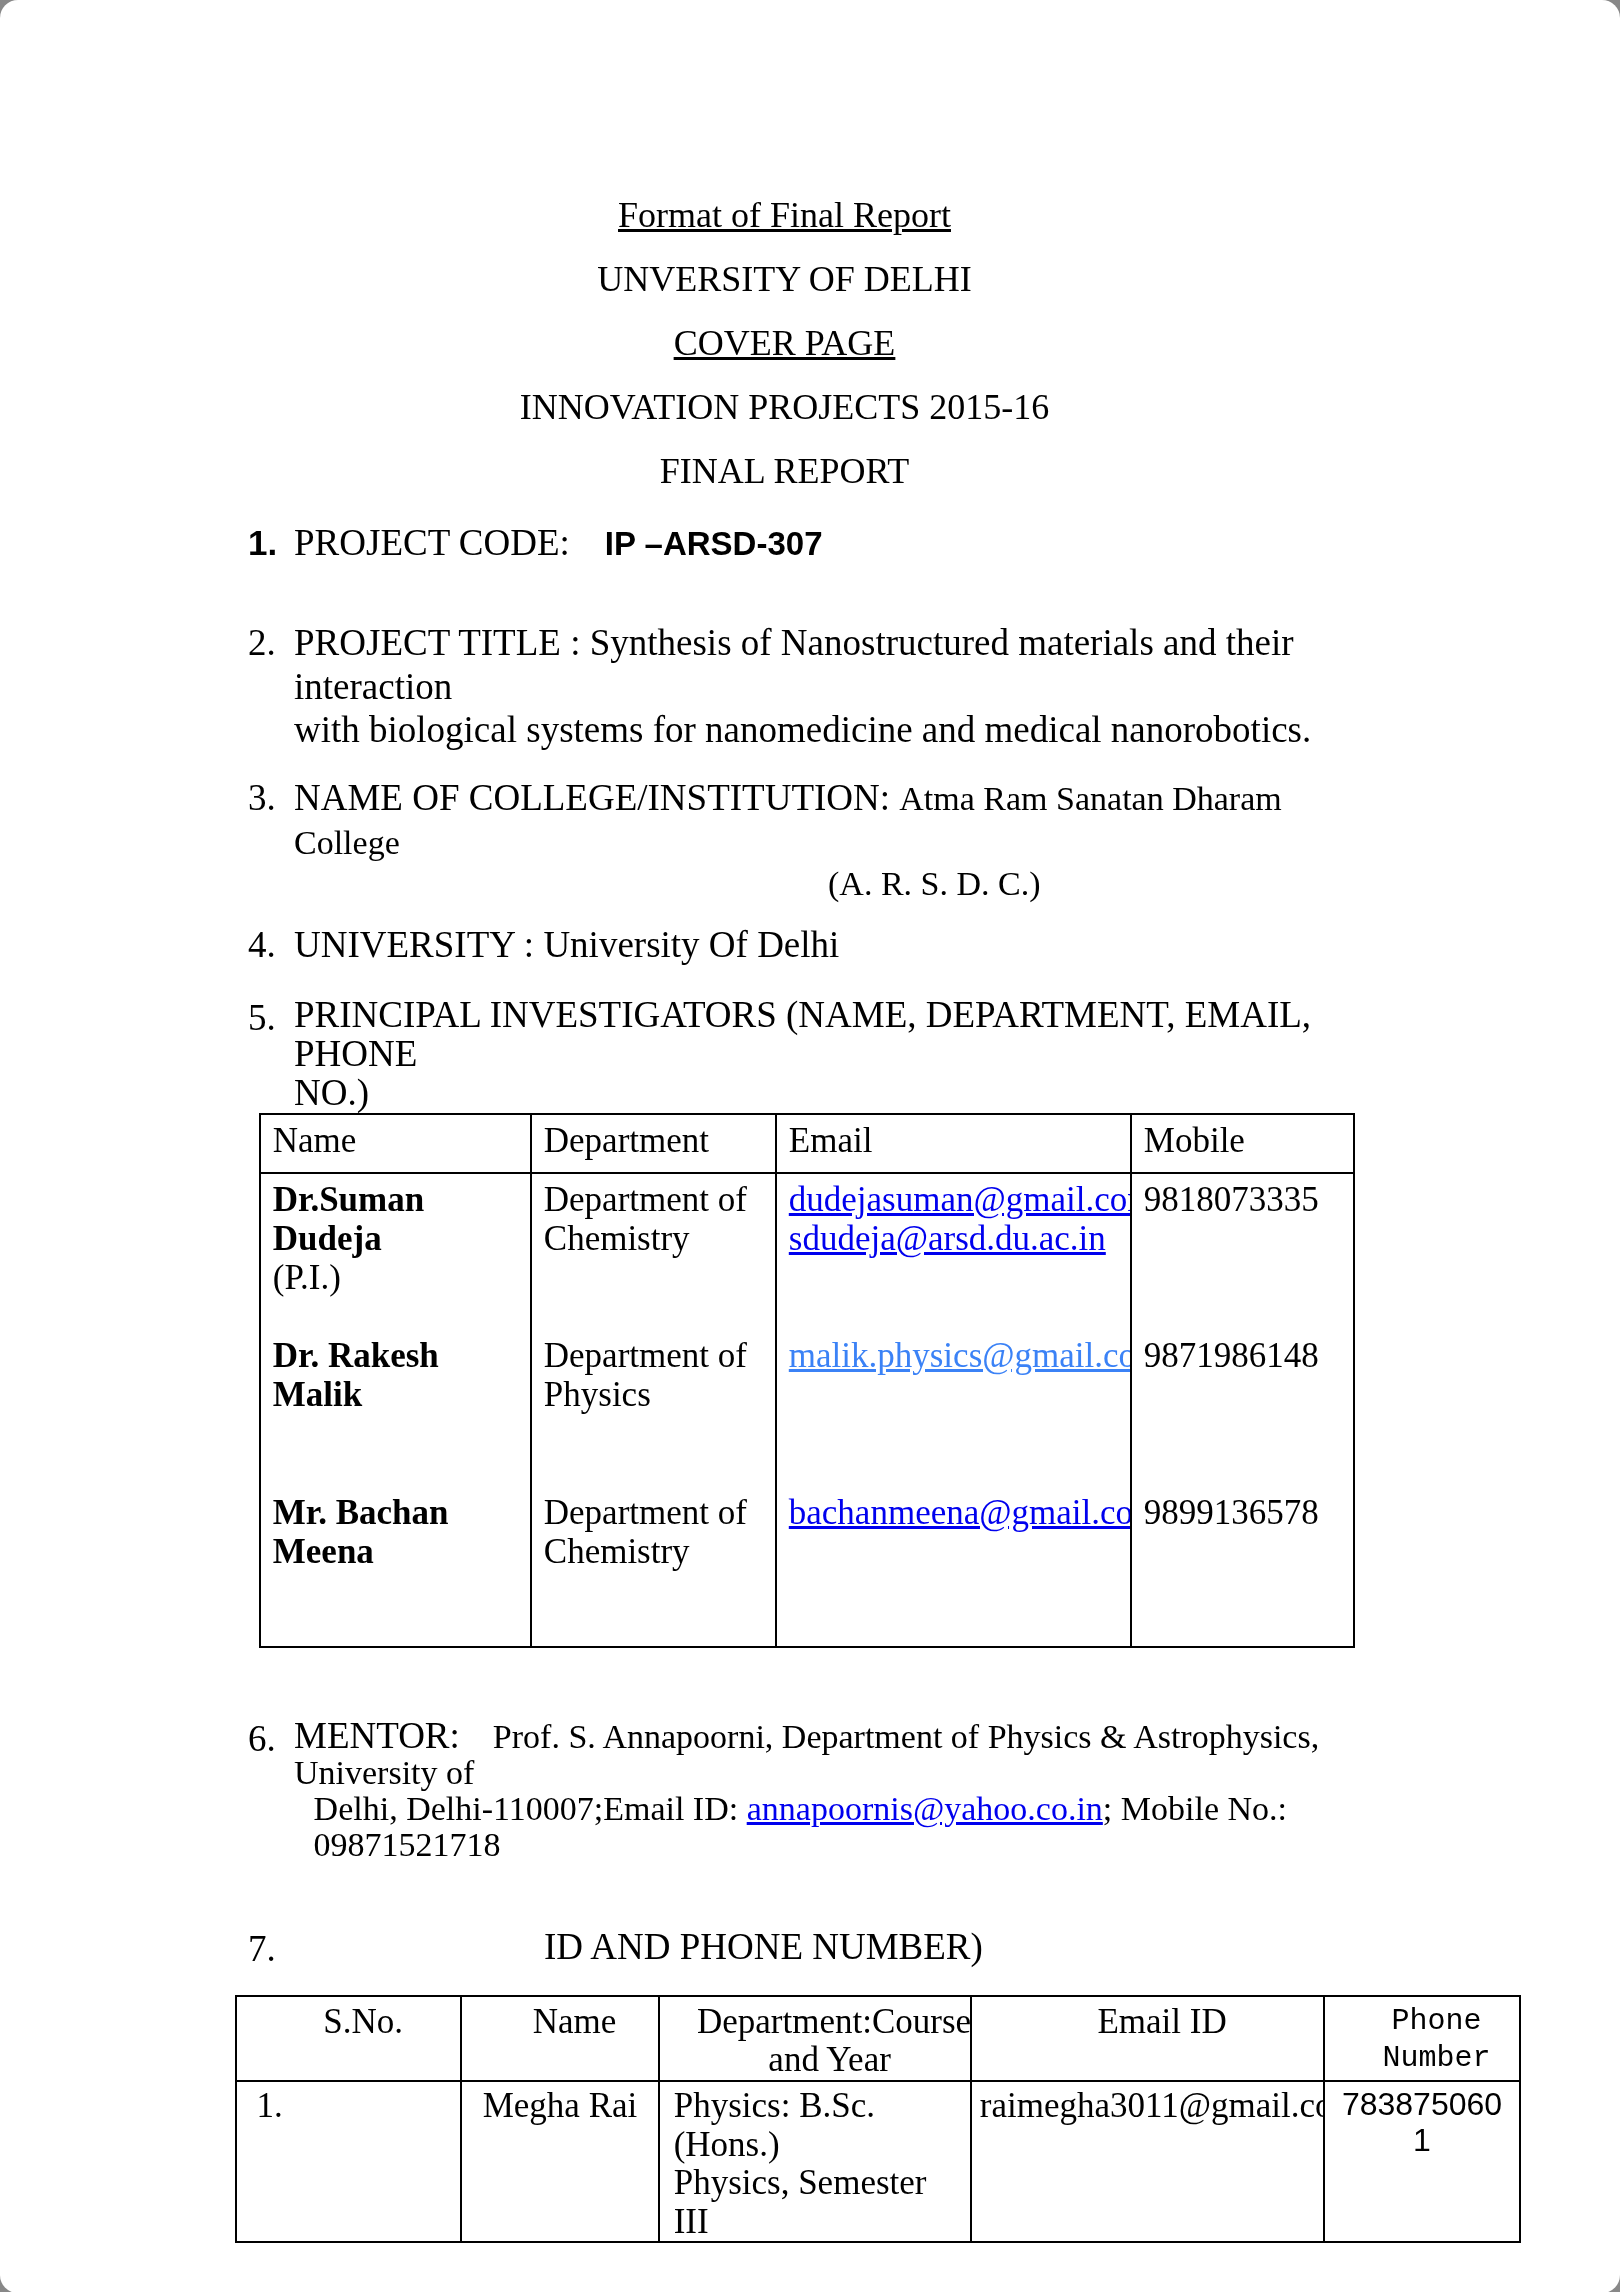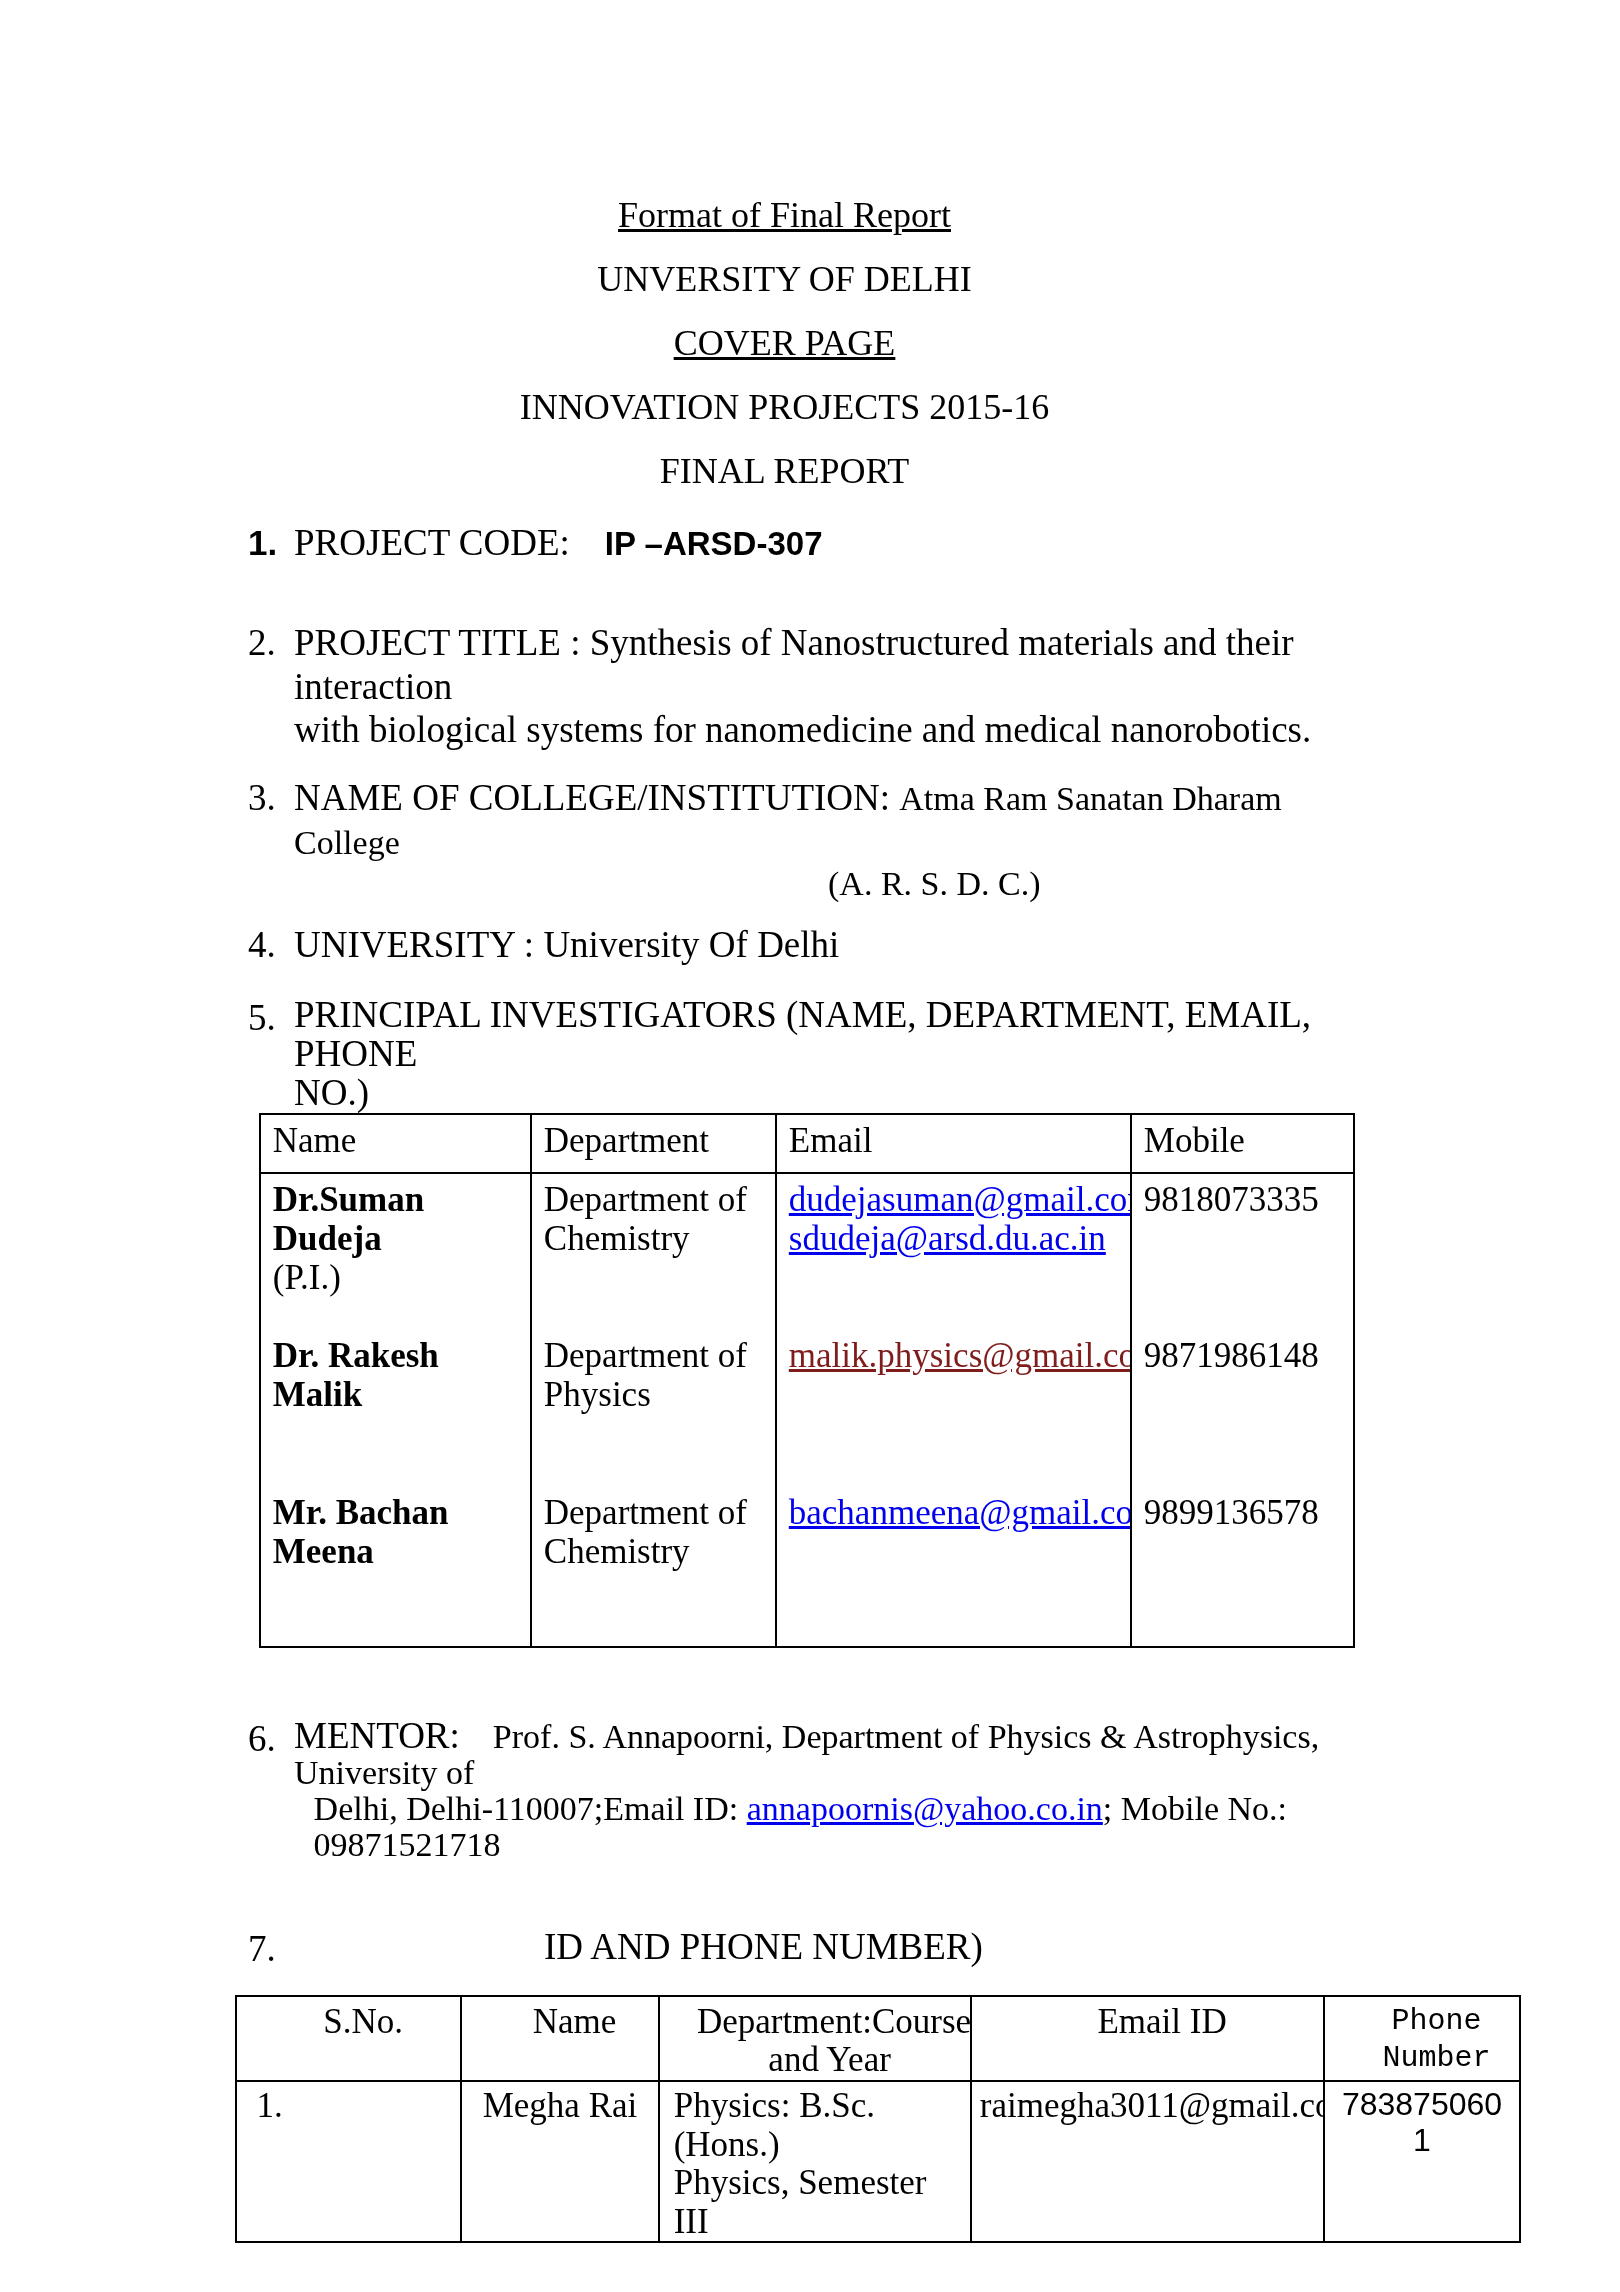--- a/index.html
+++ b/index.html
@@ -81,21 +81,21 @@
   .td-sno{text-align:left;padding-left:19.6px !important;}
   .td-name{text-align:center;}
   .td-dept{text-align:left;padding-left:13.7px !important;}
   .td-email{text-align:center;}
   .td-phone{text-align:center;font-family:"Liberation Sans", sans-serif;font-size:32px !important;padding-left:3.9px !important;padding-right:3.9px !important;}
   .phone-wrap{display:inline-block;width:167px;word-break:break-all;text-align:center;}
 </style>
 </head>
 <body style="color: rgb(0, 0, 0);">
 
-<div class="page" style="background: rgb(255, 255, 255);">
+<div class="page" style="background: rgb(255, 255, 255); border-radius: 18px;">
 
   <div class="doc-headings">
     <div class="h underline">Format of Final Report</div>
     <div class="h">UNVERSITY OF DELHI</div>
     <div class="h underline">COVER PAGE</div>
     <div class="h">INNOVATION PROJECTS 2015-16</div>
     <div class="h">FINAL REPORT</div>
   </div>
 
   <div class="item item-code">
@@ -158,21 +158,21 @@
           </td>
           <td>9818073335</td>
         </tr>
         <tr>
           <td>
             <div class="pi-name preline">Dr. Rakesh Malik</div>
           </td>
           <td class="preline">Department of
 Physics</td>
           <td>
-            <div><a class="link" style="color: #7f1d1d;">malik.physics@gmail.co</a></div>
+            <div><a class="link" style="color: #3b82f6;">malik.physics@gmail.co</a></div>
           </td>
           <td>9871986148</td>
         </tr>
         <tr>
           <td>
             <div class="pi-name preline">Mr. Bachan
 Meena</div>
           </td>
           <td class="preline">Department of
 Chemistry</td>

